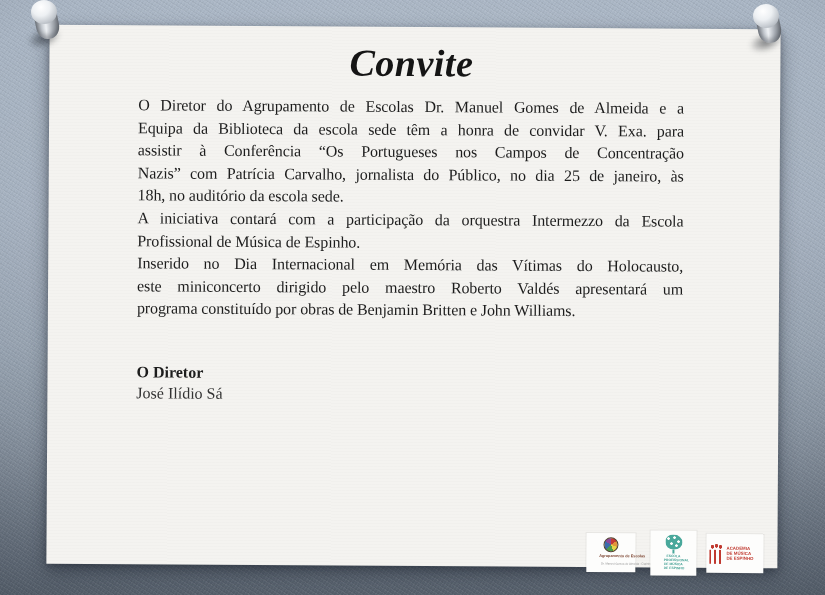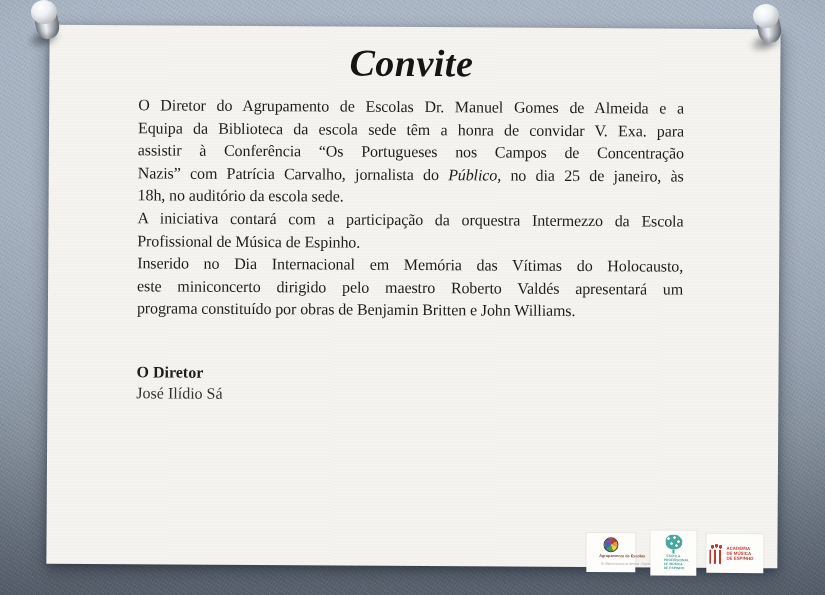--- a/index.html
+++ b/index.html
@@ -27,21 +27,21 @@
   }
   .content{position:absolute;left:0;right:0;top:0;padding:14px 96px 0 89px;}
   .title{
     text-align:center;font-style:italic;font-weight:bold;
     font-size:38px;line-height:44px;color:#151515;letter-spacing:0.5px;
     margin:0 0 11px 0;
   }
   .bodytext{font-size:16px;line-height:22.6px;color:#1d1d1d;letter-spacing:-0.1px;}
   .jline{text-align:justify;text-align-last:justify;}
   .lline{text-align:left;}
-  .ital{font-style:italic;}
+  .ital{}
   .signature{margin-top:41px;}
   .sig-role{font-weight:bold;font-size:16px;line-height:21px;color:#1d1d1d;}
   .sig-name{font-size:16px;line-height:21px;color:#333;}
   
   .logo-card{
     position:absolute;background:#fdfdfc;
     box-shadow:0 0 0 1px rgba(0,0,0,0.05);
     font-family:"Liberation Sans", sans-serif;
   }
   .logo-aee{left:540px;top:505px;width:49px;height:39px;}

